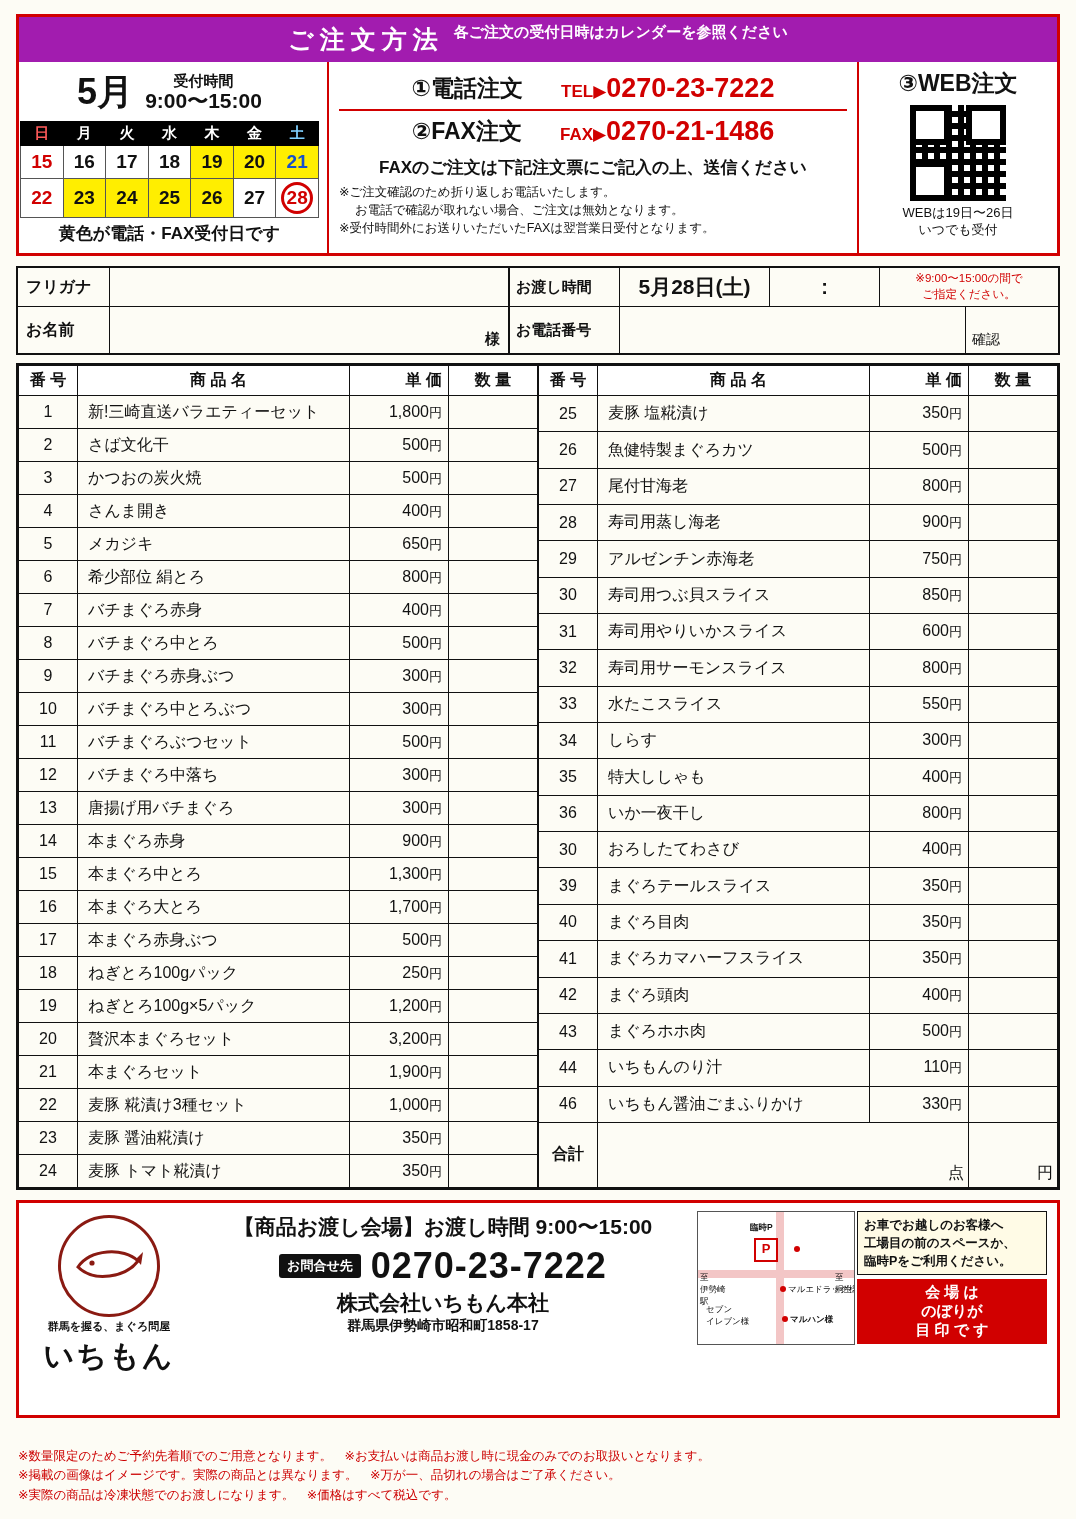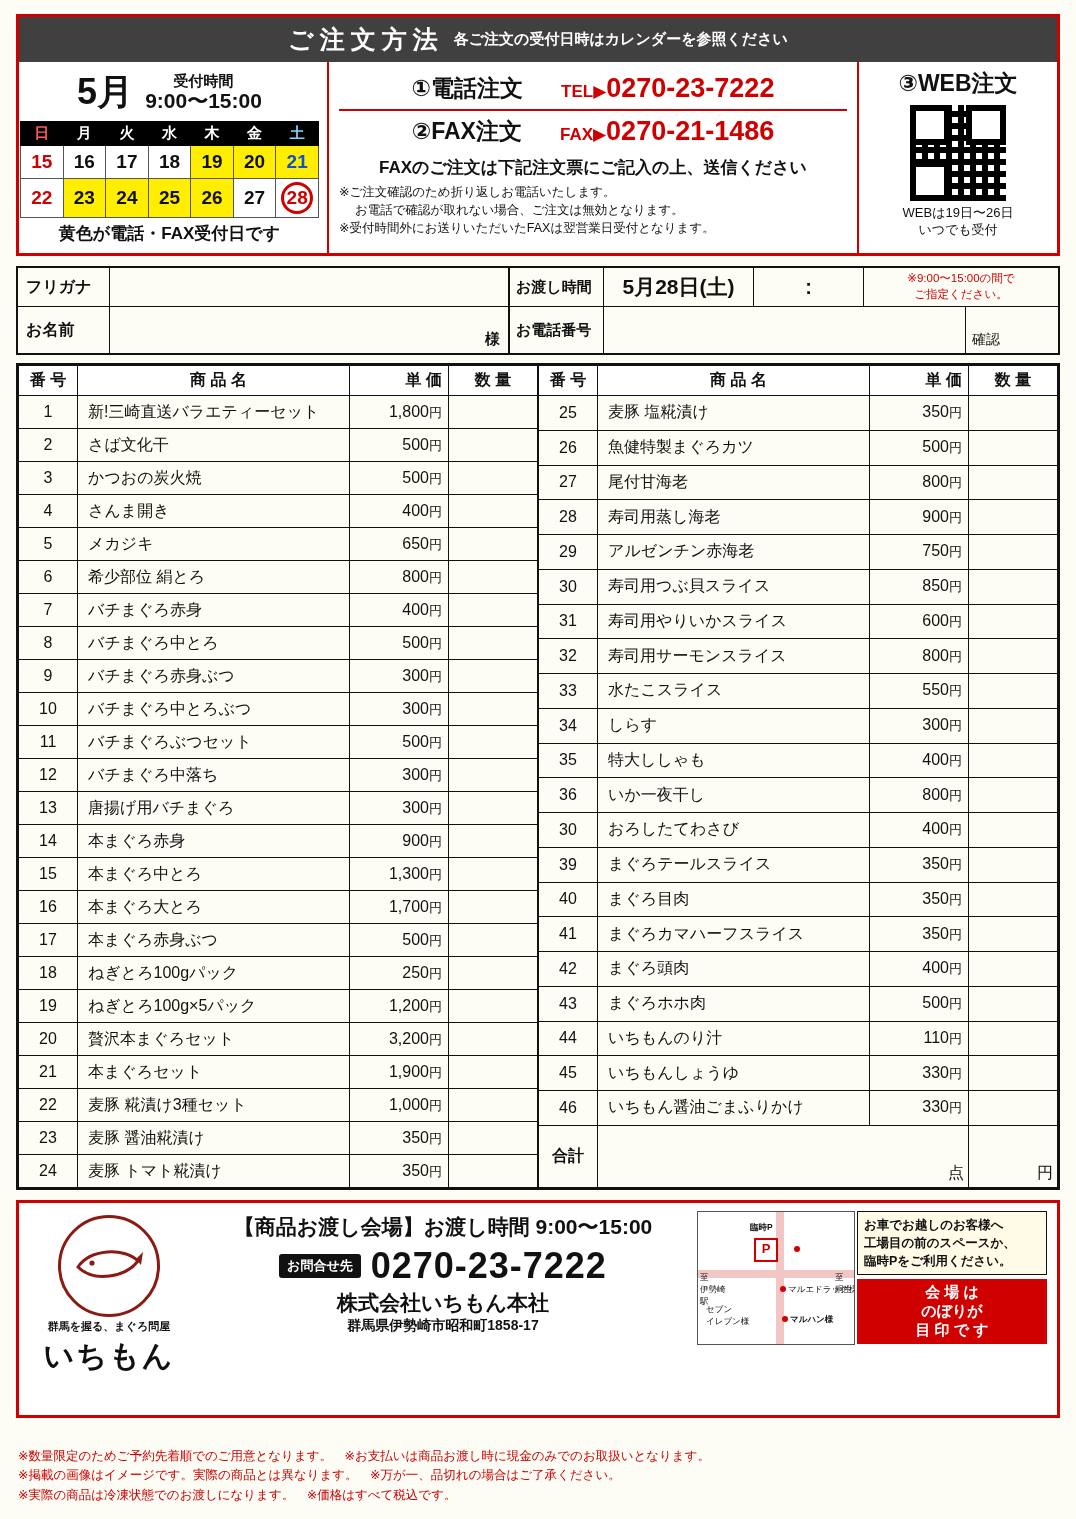--- a/index.html
+++ b/index.html
@@ -8,21 +8,21 @@
     background:#fdfcf5;
     font-family:"Liberation Sans","DejaVu Sans",sans-serif;
     color:#111;
     position:relative;
     overflow:hidden;
   }
   .page{position:relative;width:1076px;height:1519px;box-sizing:border-box;padding:14px 16px;}
 
   
   .order-box{border:3px solid #d10000;background:#fff;}
-  .order-head{background:#404040;color:#fff;display:flex;align-items:center;justify-content:center;gap:10px;padding:6px 0;}
+  .order-head{background:#a21caf;color:#fff;display:flex;align-items:flex-start;justify-content:center;gap:10px;padding:6px 0;}
   .order-head .t1{font-size:25px;font-weight:bold;letter-spacing:6px;}
   .order-head .t2{font-size:15px;font-weight:bold;}
 
   .order-body{display:flex;}
   .cal-col{width:310px;border-right:2px solid #d10000;padding:6px 8px 8px 1px;box-sizing:border-box;}
   .cal-top{display:flex;align-items:center;justify-content:center;gap:12px;}
   .cal-month{font-size:36px;font-weight:bold;}
   .cal-hours{text-align:center;line-height:1.15;}
   .cal-hours .h1{font-size:15px;font-weight:bold;}
   .cal-hours .h2{font-size:21px;font-weight:bold;}
@@ -63,21 +63,21 @@
   .cust{margin-top:10px;border:2px solid #111;display:flex;}
   .cust-left{width:490px;border-right:2px solid #111;}
   .crow{display:flex;border-bottom:1px solid #111;height:38px;}
   .crow:last-child{border-bottom:none;height:46px;}
   .ckey{width:92px;display:flex;align-items:center;padding-left:8px;font-size:16px;font-weight:bold;border-right:1px solid #111;box-sizing:border-box;}
   .cval{flex:1;position:relative;}
   .cval .sama{position:absolute;right:8px;bottom:4px;font-size:15px;font-weight:bold;}
   .cust-right{flex:1;}
   .rrow{display:flex;border-bottom:1px solid #111;height:38px;}
   .rrow:last-child{border-bottom:none;height:46px;}
-  .rkey{width:94px;display:flex;align-items:center;padding-left:6px;font-size:15px;font-weight:bold;border-right:1px solid #111;box-sizing:border-box;}
+  .rkey{width:110px;display:flex;align-items:center;padding-left:6px;font-size:15px;font-weight:bold;border-right:1px solid #111;box-sizing:border-box;}
   .rdate{width:150px;display:flex;align-items:center;justify-content:center;font-size:21px;font-weight:bold;border-right:1px solid #111;box-sizing:border-box;}
   .rcolon{width:110px;display:flex;align-items:center;justify-content:center;font-size:20px;font-weight:bold;border-right:1px solid #111;box-sizing:border-box;}
   .rnote{flex:1;display:flex;align-items:center;justify-content:center;text-align:center;font-size:11.5px;color:#d10000;line-height:1.35;}
   .rblank{flex:1;border-right:1px solid #111;}
   .rconf{width:92px;display:flex;align-items:flex-end;justify-content:flex-start;padding:0 0 4px 6px;font-size:14px;box-sizing:border-box;}
 
   
   .items{margin-top:8px;display:flex;border:2px solid #111;}
   table.it{border-collapse:collapse;width:50%;table-layout:fixed;}
   table.it th{border:1px solid #111;font-size:16px;font-weight:bold;padding:4px 0;background:#fff;}
@@ -512,26 +512,20 @@
             <td class="c-price">500<span class="yen">円</span></td>
             <td class="c-qty"></td>
           </tr>
           <tr>
             <td class="c-no">44</td>
             <td class="c-name">いちもんのり汁</td>
             <td class="c-price">110<span class="yen">円</span></td>
             <td class="c-qty"></td>
           </tr>
           <tr>
-            <td class="c-no">45</td>
-            <td class="c-name">いちもんしょうゆ</td>
-            <td class="c-price">330<span class="yen">円</span></td>
-            <td class="c-qty"></td>
-          </tr>
-          <tr>
             <td class="c-no">46</td>
             <td class="c-name">いちもん醤油ごまふりかけ</td>
             <td class="c-price">330<span class="yen">円</span></td>
             <td class="c-qty"></td>
           </tr>
           <tr>
             <td class="total-label" style="height:52px;">合計</td>
             <td class="total-unit" colspan="2">点</td>
             <td class="total-unit">円</td>
           </tr>

